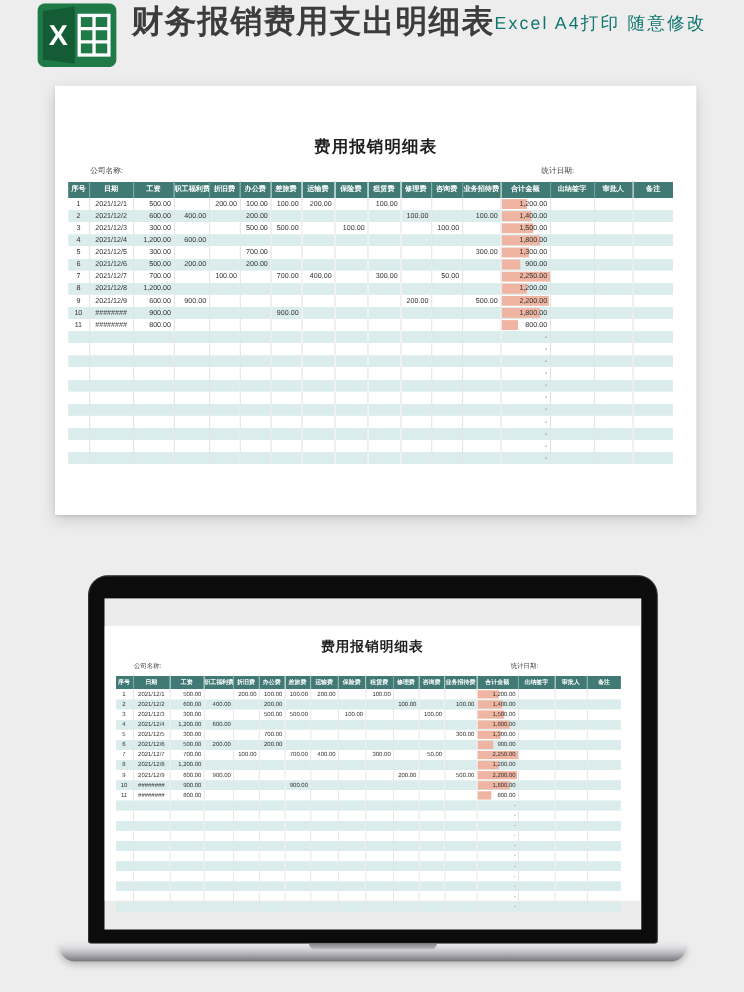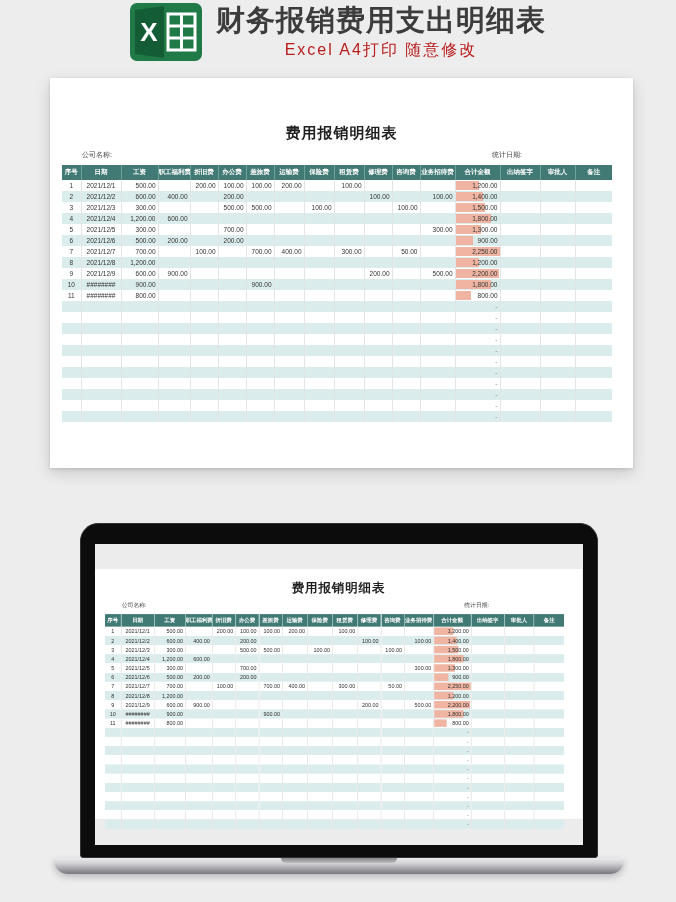--- a/index.html
+++ b/index.html
@@ -6,23 +6,23 @@
   body {
     width:676px; height:902px; position:relative; overflow:hidden;
     background:#ededed;
     font-family:"Liberation Sans", sans-serif;
   }
 
   
   .top-header { position:absolute; top:0; left:0; width:676px; height:72px;
     display:flex; justify-content:center; align-items:flex-start; gap:14px; padding-top:3px; }
   .logo-wrap { width:72px; height:58px; flex:0 0 auto; }
-  .title-block { display:flex; flex-direction:column; align-items:center;justify-content:center; }
+  .title-block { display:flex; align-items:center;justify-content:center; }
   .product-title { font-size:29px; font-weight:bold; color:#3c3c3c; letter-spacing:1px; line-height:34px; }
-  .product-subtitle { font-size:16px; color:#b91c1c; margin-top:3px; letter-spacing:2px; }
+  .product-subtitle { font-size:16px; color:#0f766e; margin-top:3px; letter-spacing:2px; }
 
   
   .paper { position:absolute; left:50px; top:78px; width:583px; height:390px;
     background:#fff; box-shadow:0 5px 14px rgba(0,0,0,0.16), 0 1px 3px rgba(0,0,0,0.12); }
 
   .sheet-content { width:583px; height:390px; position:relative; background:#fff; }
   .sheet-title { padding-top:46px; text-align:center; font-size:15px; font-weight:bold; color:#1f1f1f; letter-spacing:1px; }
   .sheet-labels { display:flex; justify-content:space-between; padding:7px 111px 2px 32px; font-size:7px; color:#444; }
 
   table.expense-table { border-collapse:collapse; table-layout:fixed; width:550px; margin:3px 0 0 12px; }

